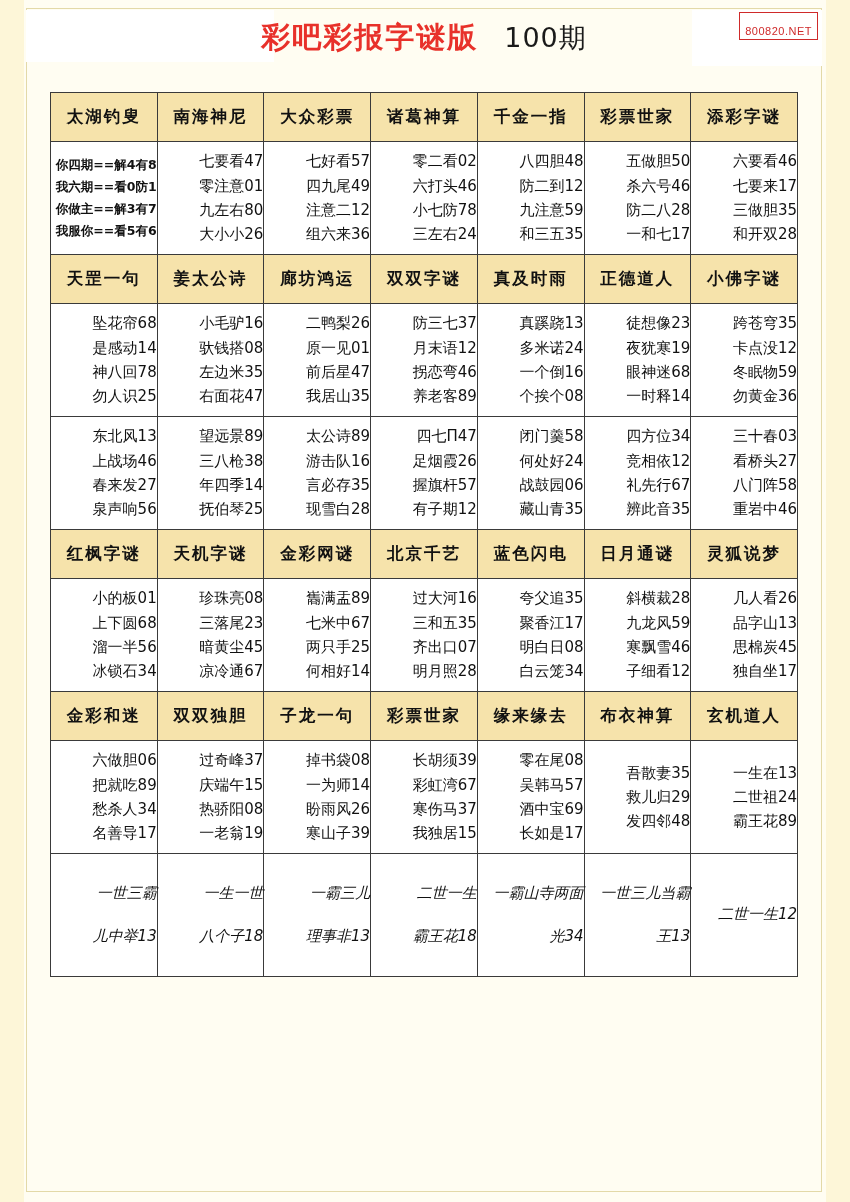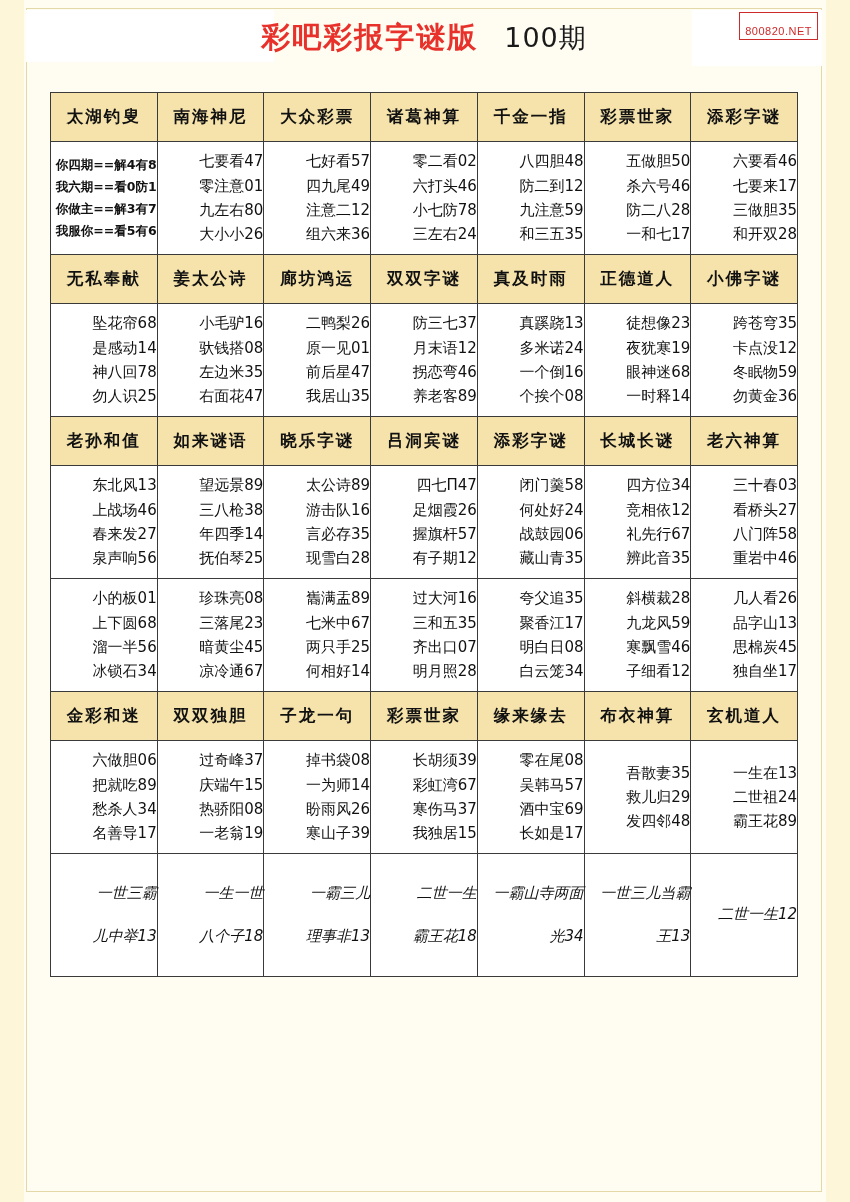--- a/index.html
+++ b/index.html
@@ -218,21 +218,21 @@
           <td class="body">
             <div class="lines">
               <div>六要看46</div>
               <div>七要来17</div>
               <div>三做胆35</div>
               <div>和开双28</div>
             </div>
           </td>
         </tr>
         <tr>
-          <td class="hdr">无私奉献</td>
+          <td class="hdr">天罡一句</td>
           <td class="hdr">姜太公诗</td>
           <td class="hdr">廊坊鸿运</td>
           <td class="hdr">双双字谜</td>
           <td class="hdr">真及时雨</td>
           <td class="hdr">正德道人</td>
           <td class="hdr">小佛字谜</td>
         </tr>
         <tr>
           <td class="body">
             <div class="lines">
@@ -285,29 +285,20 @@
           <td class="body">
             <div class="lines">
               <div>跨苍穹35</div>
               <div>卡点没12</div>
               <div>冬眠物59</div>
               <div>勿黄金36</div>
             </div>
           </td>
         </tr>
         <tr>
-          <td class="hdr">老孙和值</td>
-          <td class="hdr">如来谜语</td>
-          <td class="hdr">晓乐字谜</td>
-          <td class="hdr">吕洞宾谜</td>
-          <td class="hdr">添彩字谜</td>
-          <td class="hdr">长城长谜</td>
-          <td class="hdr">老六神算</td>
-        </tr>
-        <tr>
           <td class="body">
             <div class="lines">
               <div>东北风13</div>
               <div>上战场46</div>
               <div>春来发27</div>
               <div>泉声响56</div>
             </div>
           </td>
           <td class="body">
             <div class="lines">
@@ -350,20 +341,29 @@
             </div>
           </td>
           <td class="body">
             <div class="lines">
               <div>三十春03</div>
               <div>看桥头27</div>
               <div>八门阵58</div>
               <div>重岩中46</div>
             </div>
           </td>
+        </tr>
+        <tr>
+          <td class="hdr">红枫字谜</td>
+          <td class="hdr">天机字谜</td>
+          <td class="hdr">金彩网谜</td>
+          <td class="hdr">北京千艺</td>
+          <td class="hdr">蓝色闪电</td>
+          <td class="hdr">日月通谜</td>
+          <td class="hdr">灵狐说梦</td>
         </tr>
         <tr>
           <td class="body">
             <div class="lines">
               <div>小的板01</div>
               <div>上下圆68</div>
               <div>溜一半56</div>
               <div>冰锁石34</div>
             </div>
           </td>

